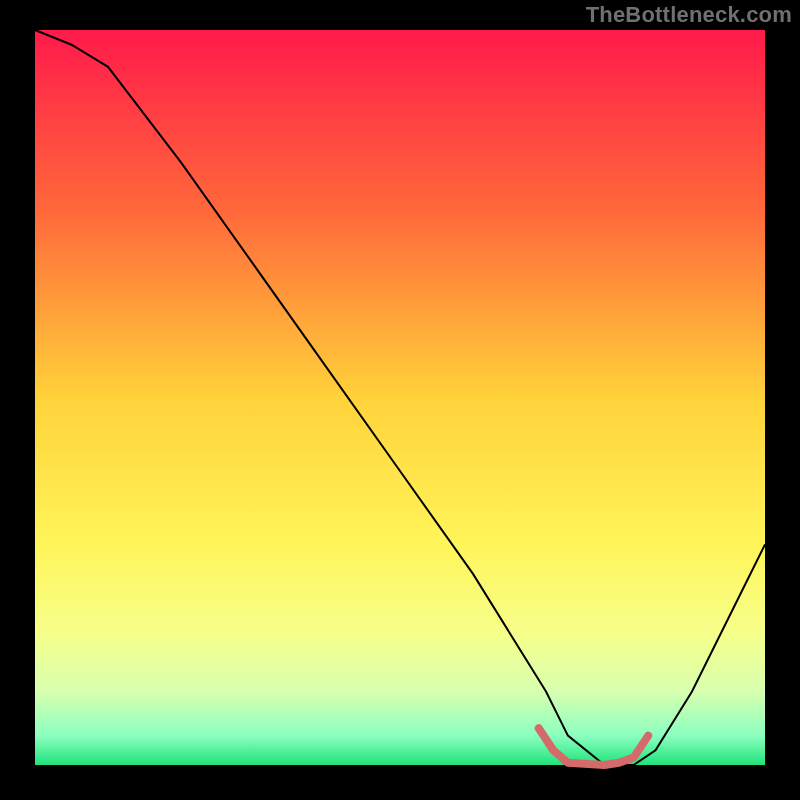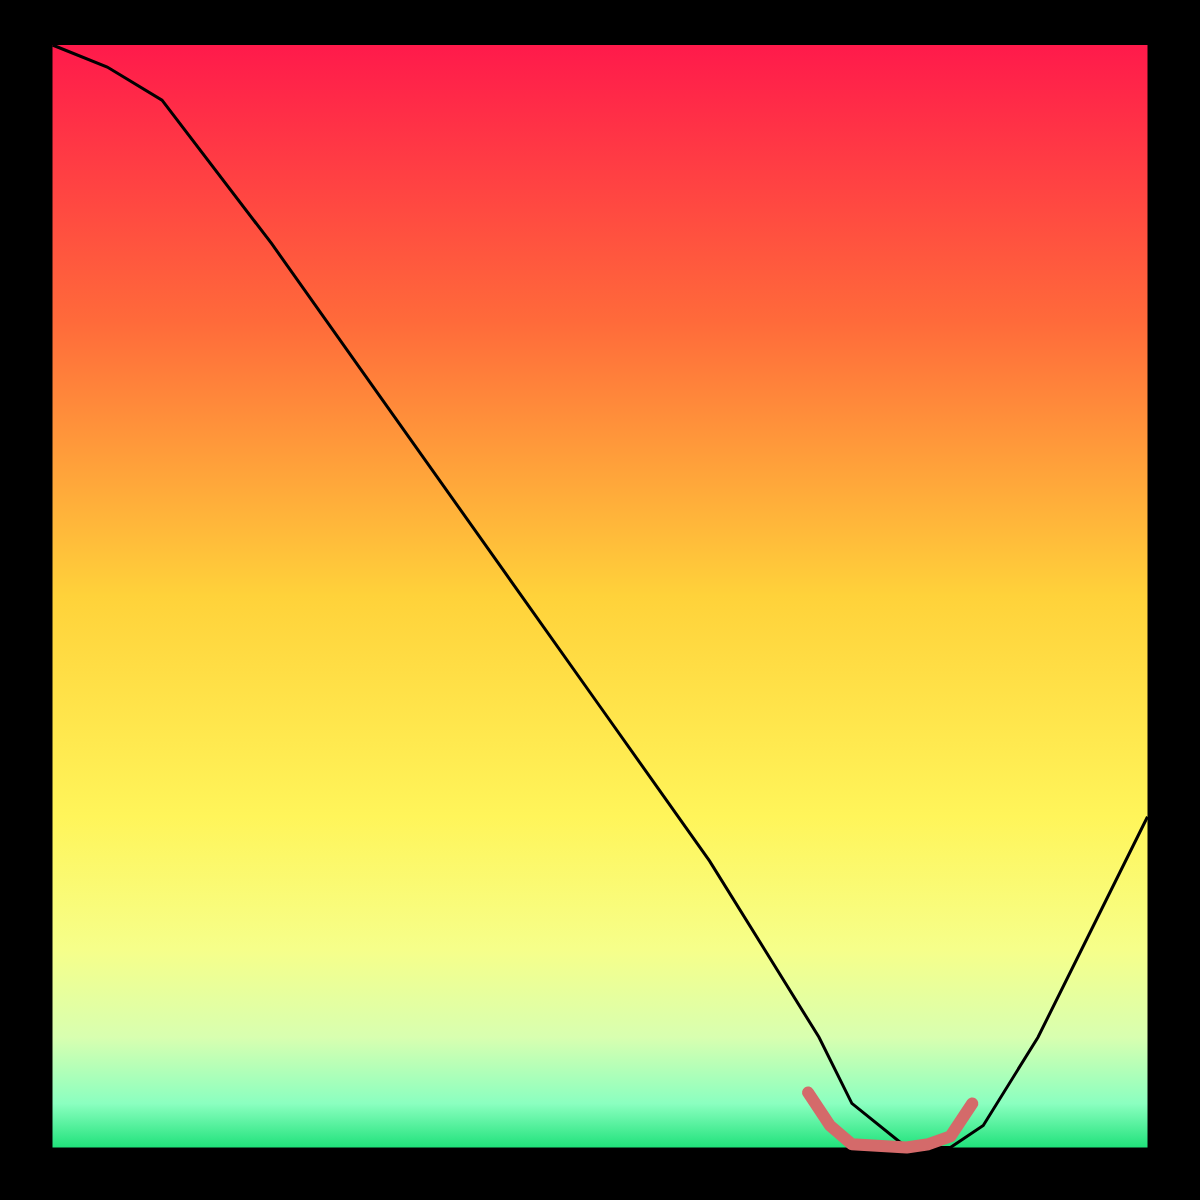--- a/index.html
+++ b/index.html
@@ -28,20 +28,21 @@
   svg {
     position: absolute;
     top: 0;
     left: 0;
   }
 </style>
 </head>
 <body>
 
 <div class="frame">
+  <div class="watermark">TheBottleneck.com</div>
 
   <svg id="chart-svg" width="800" height="800">
     <defs>
       <linearGradient id="bg-grad" x1="0" y1="0" x2="0" y2="1">
           <stop offset="0%" stop-color="#ff1a4b"></stop>
           <stop offset="25%" stop-color="#ff6a3a"></stop>
           <stop offset="50%" stop-color="#ffd23a"></stop>
           <stop offset="70%" stop-color="#fff55a"></stop>
           <stop offset="82%" stop-color="#f6ff8a"></stop>
           <stop offset="90%" stop-color="#d8ffb0"></stop>

